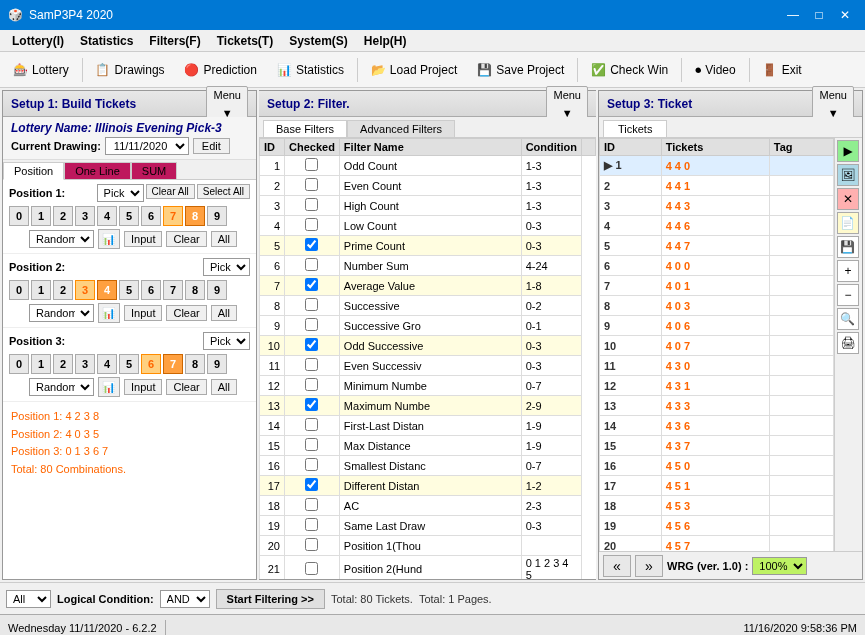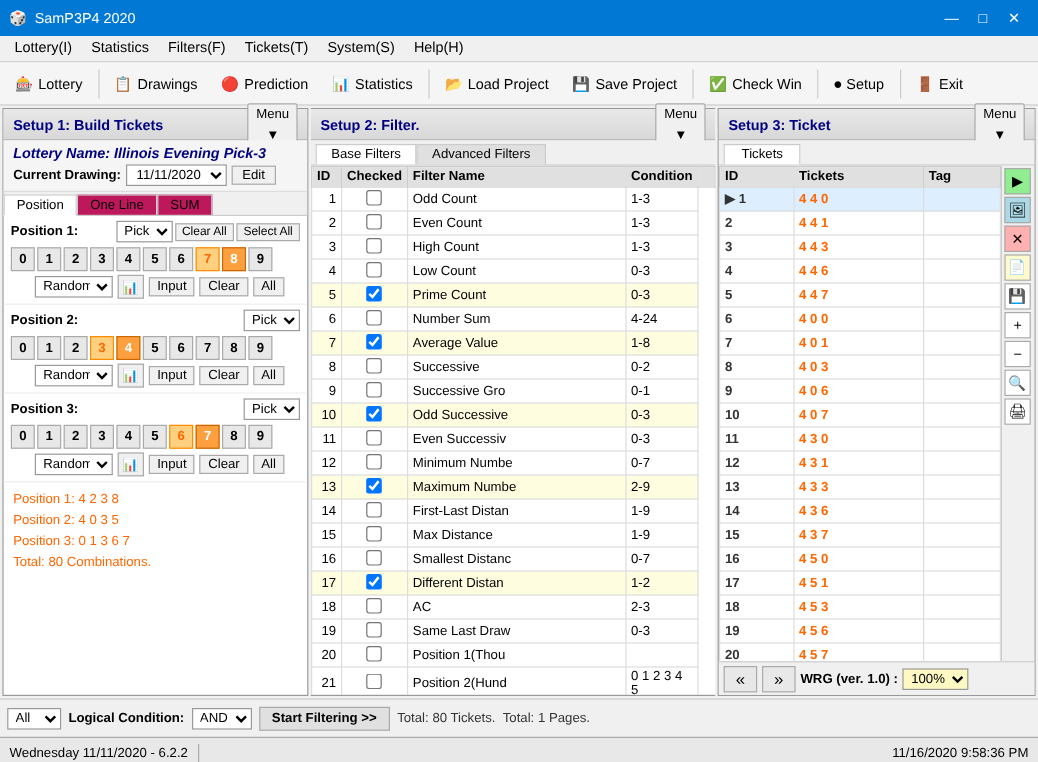--- a/index.html
+++ b/index.html
@@ -44,22 +44,24 @@
       display: flex;
       align-items: center;
       justify-content: center;
     }
 
     
     .menu-bar {
       background: #f0f0f0;
       border-bottom: 1px solid #ccc;
       display: flex;
+      align-items: center;
       height: 22px;
       padding: 0 4px;
+      font-weight: bold;
     }
     .menu-item {
       padding: 2px 8px;
       cursor: pointer;
       font-size: 12px;
     }
 
     
     .toolbar {
       background: #f5f5f5;
@@ -185,21 +187,21 @@
     .position-header {
       display: flex;
       align-items: center;
       justify-content: space-between;
       margin-bottom: 4px;
     }
     .position-label { font-weight: bold; font-size: 11px; }
 
     .pos-controls {
       display: flex;
-      align-items: center;
+      align-items: flex-start;
       gap: 2px;
     }
     .pick-select {
       font-size: 11px;
       border: 1px solid #999;
       padding: 1px 2px;
       background: white;
     }
     .small-btn {
       padding: 1px 5px;
@@ -452,21 +454,21 @@
       cursor: pointer;
       font-size: 14px;
       display: flex;
       align-items: center;
       justify-content: center;
     }
     .zoom-select {
       font-size: 11px;
       border: 1px solid #999;
       padding: 1px 2px;
-      background: #fef9c3;
+      background: #bef264;
     }
     .wrg-label { font-size: 11px; font-weight: bold; }
 
     .ticket-nav-row {
       display: flex;
       align-items: center;
       gap: 4px;
       padding: 3px 4px;
       background: #f0f0f0;
       border-top: 1px solid #ccc;
@@ -538,21 +540,21 @@
     <span>Save Project</span>
   </button>
   <div class="toolbar-sep"></div>
   <button class="toolbar-btn">
     <span>✅</span>
     <span>Check Win</span>
   </button>
   <div class="toolbar-sep"></div>
   <button class="toolbar-btn">
     <span>⏺</span>
-    <span>Setup</span>
+    <span>Video</span>
   </button>
   <div class="toolbar-sep"></div>
   <button class="toolbar-btn">
     <span>🚪</span>
     <span>Exit</span>
   </button>
 </div>
 
 <div style="display:flex; flex:1; margin: 2px; gap:0; height: 490px;">
 

